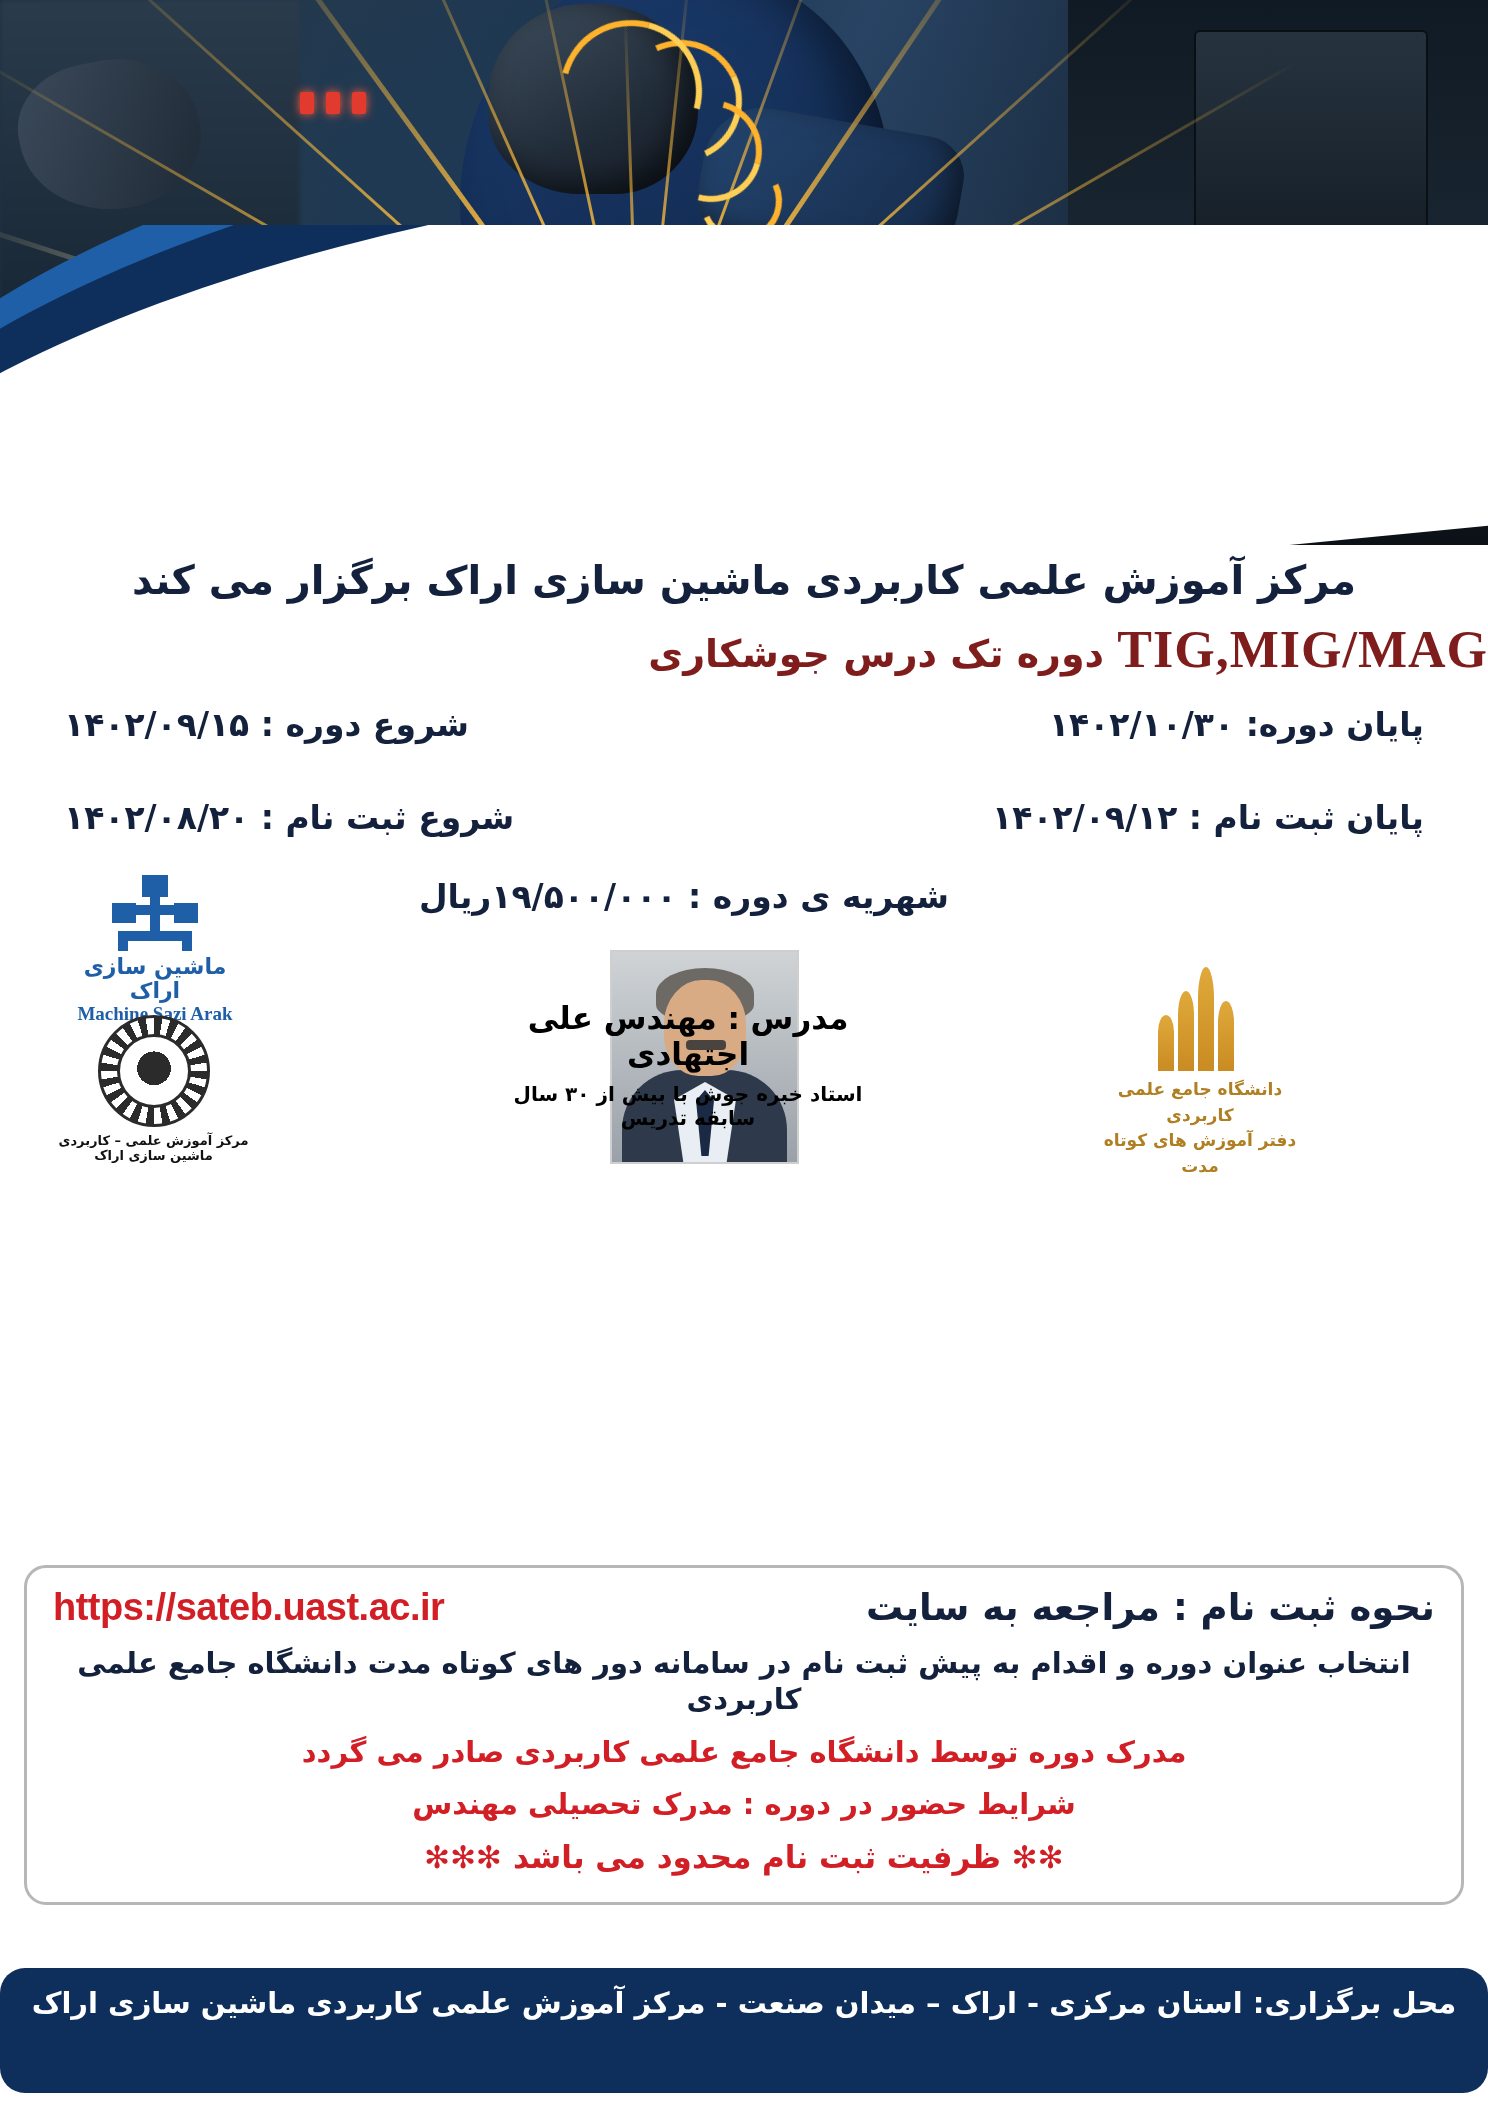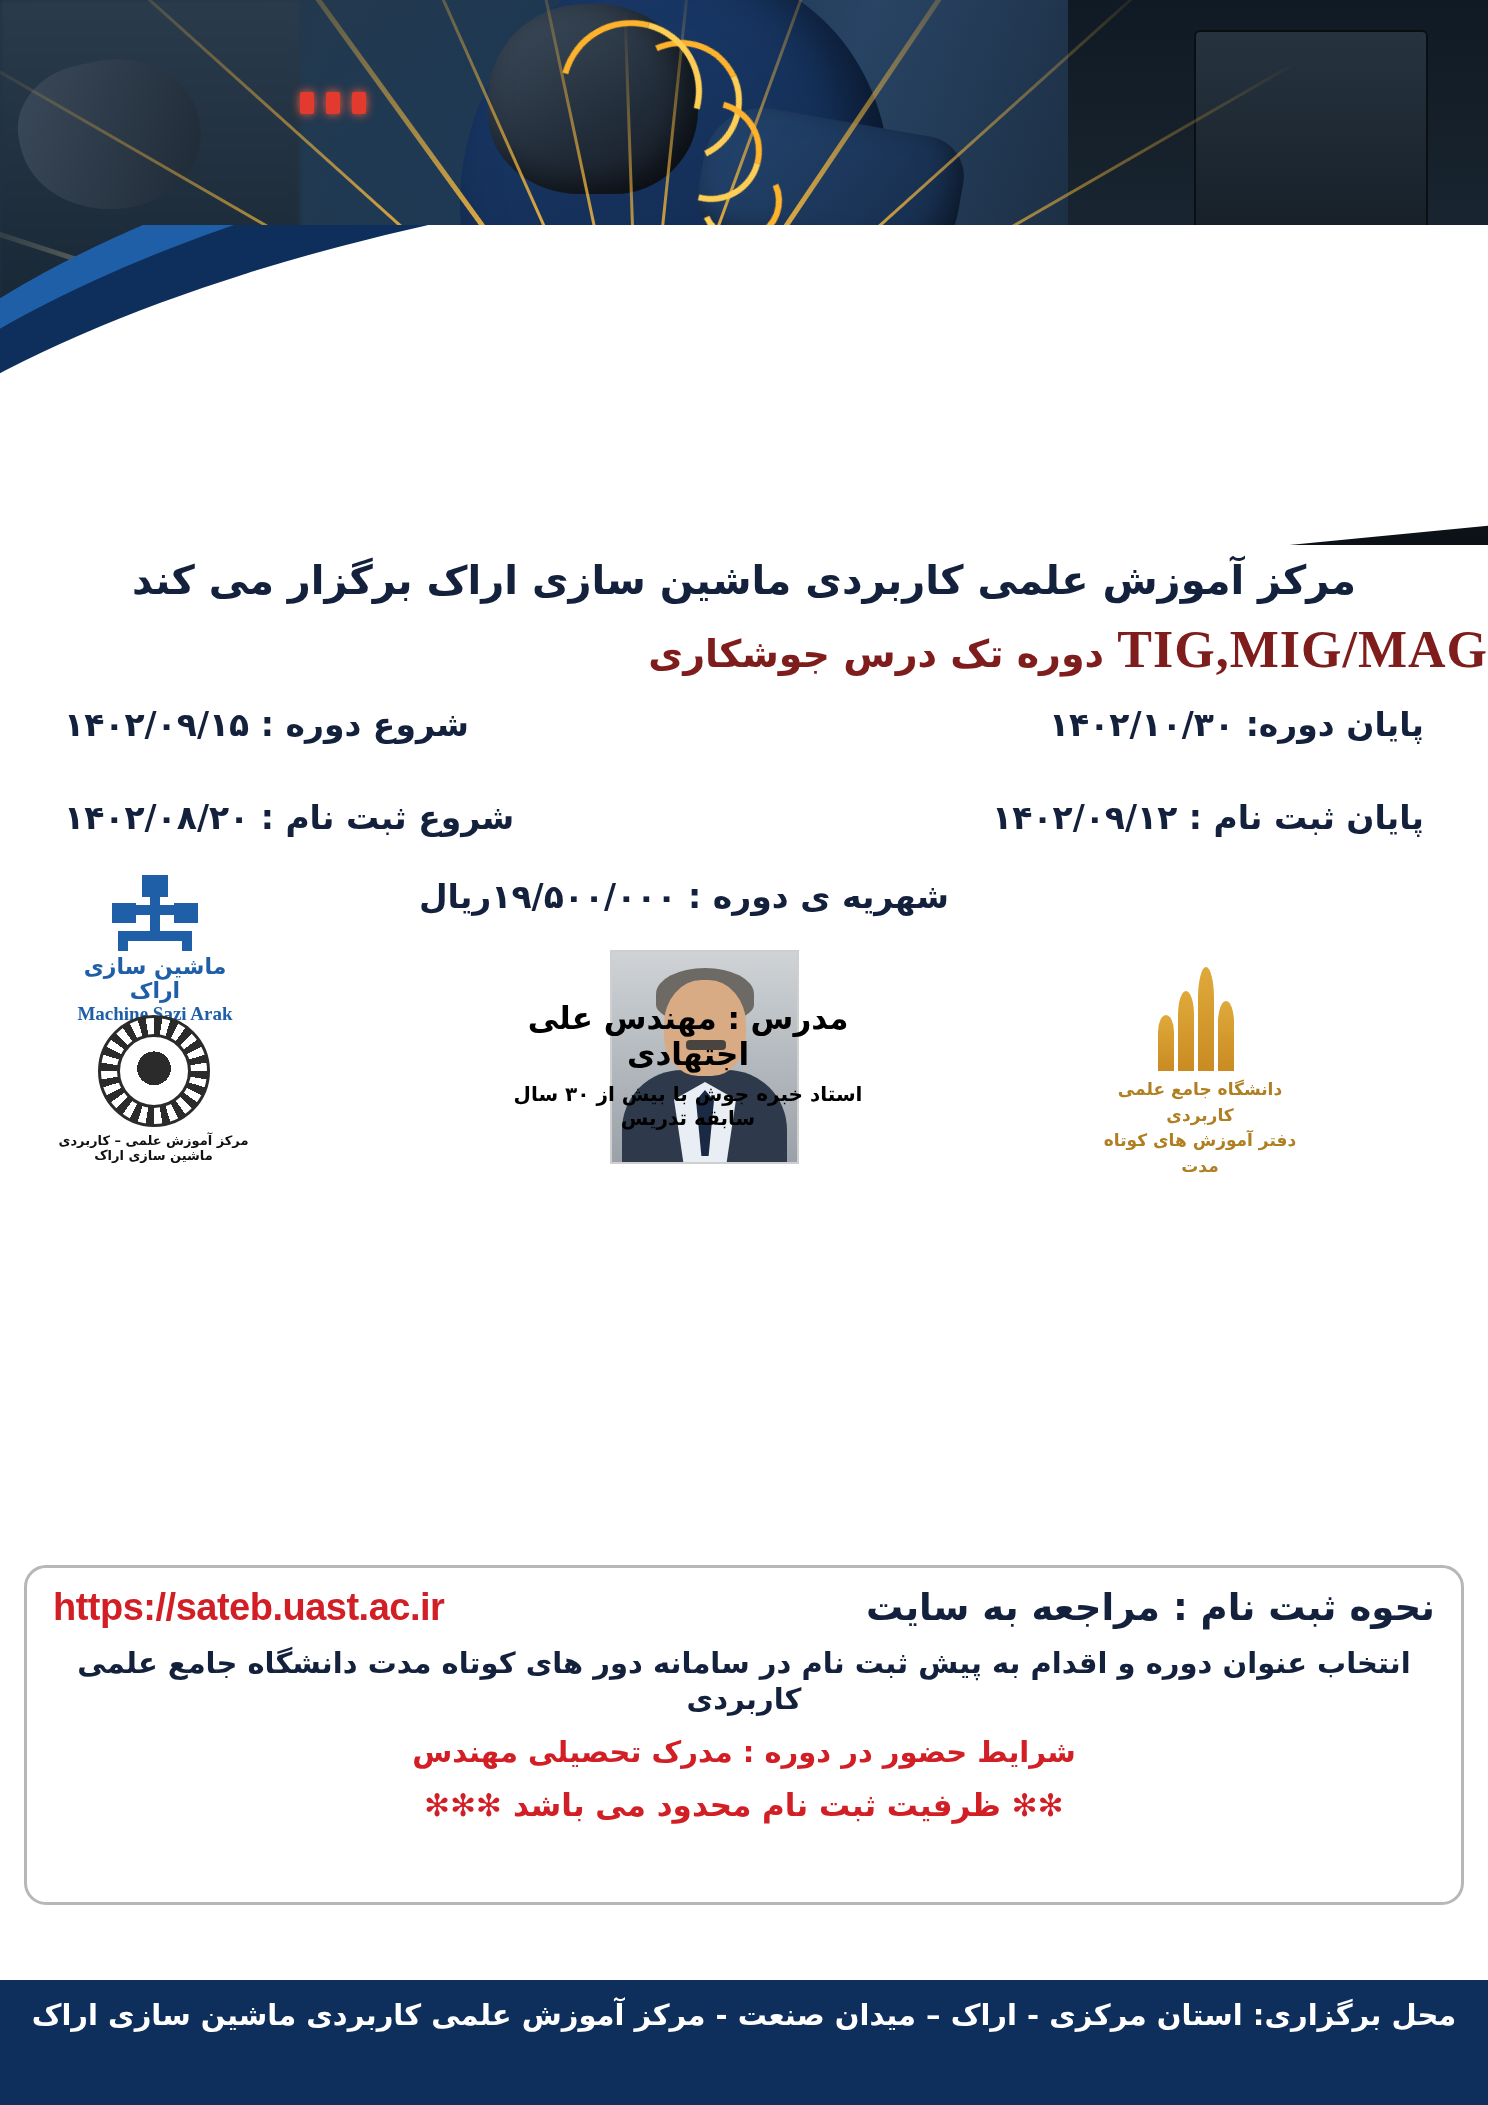--- a/index.html
+++ b/index.html
@@ -369,28 +369,29 @@
     color: #14213d;
     margin-top: 16px;
     line-height: 1.25;
   }
   .reg-p.red { color: #d21f26; }
   .reg-p.bigred { color: #d21f26; font-size: 31px; }
 
   
   .footer {
     position: absolute;
-    left: 0; bottom: 0;
+    left: 0; bottom: 12px;
     width: 1488px;
     height: 125px;
     background: #0e2f5c;
     color: #ffffff;
     text-align: center;
     padding-top: 18px;
     box-sizing: border-box;
+    border-radius: 25px;
   }
   .footer .f1 { font-size: 29px; font-weight: bold; }
   .footer .f2 { font-size: 28px; font-weight: bold; margin-top: 16px; }
 </style>
 </head>
 <body>
 
 <div class="hero">
   <div class="hero-photo">
     <div class="bg-blur-left"></div>
@@ -511,19 +512,20 @@
     <div class="uast-fa sub">دفتر آموزش های کوتاه مدت</div>
   </div>
 </div>
 
 <div class="reg-box">
   <div class="reg-line-1">
     <div class="reg-title">نحوه ثبت نام :   مراجعه به سایت</div>
     <div class="reg-url">https://sateb.uast.ac.ir</div>
   </div>
   <div class="reg-p">انتخاب عنوان دوره و اقدام به پیش ثبت نام در سامانه دور های کوتاه مدت دانشگاه جامع علمی کاربردی</div>
+  <div class="reg-p red">مدرک دوره توسط دانشگاه جامع علمی کاربردی صادر می گردد</div>
   <div class="reg-p red">شرایط حضور در دوره : مدرک تحصیلی مهندس</div>
   <div class="reg-p bigred">✻✻ ظرفیت ثبت نام محدود می باشد ✻✻✻</div>
 </div>
 
 <div class="footer">
   <div class="f1">محل برگزاری: استان مرکزی - اراک – میدان صنعت -  مرکز آموزش علمی کاربردی ماشین سازی اراک</div>
 </div>
 
 </body></html>

